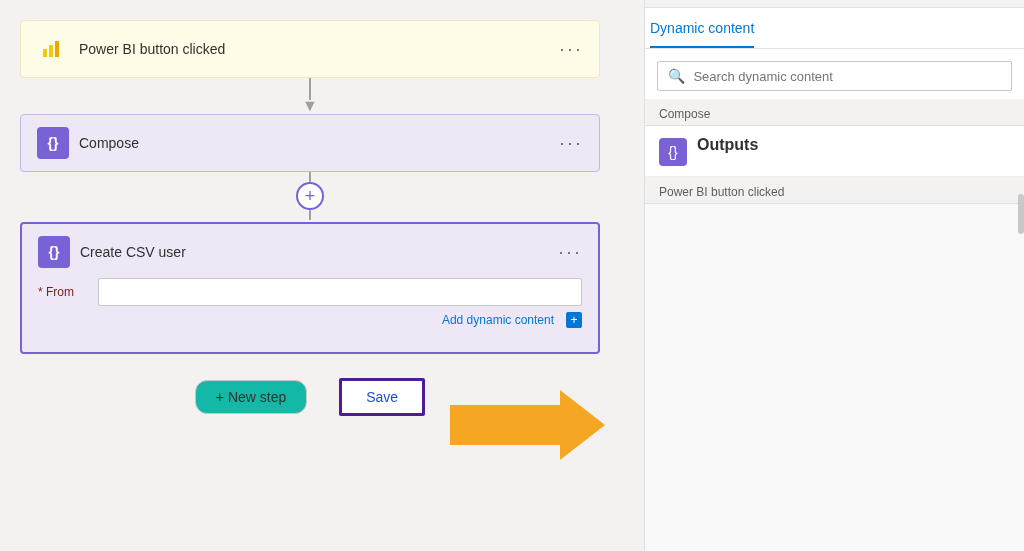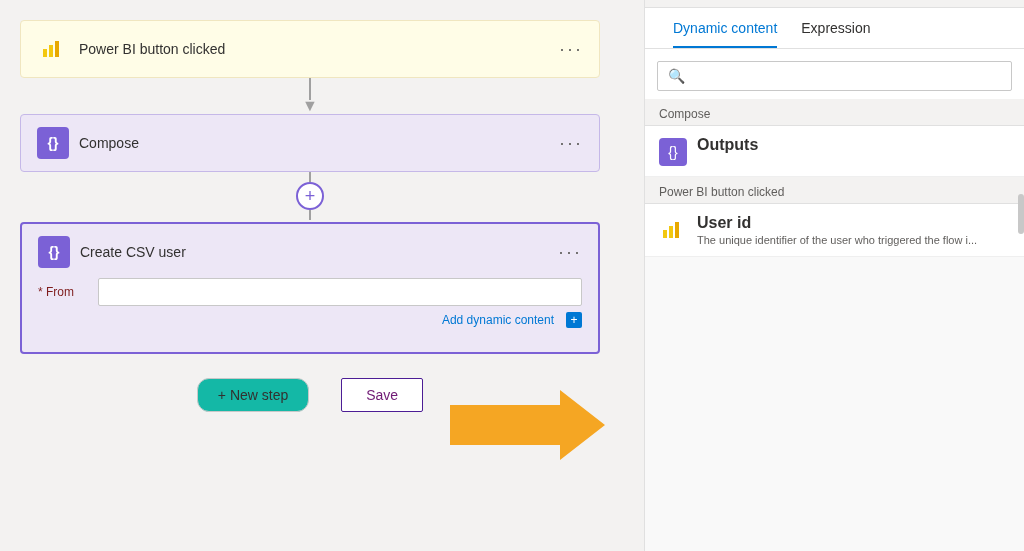--- a/index.html
+++ b/index.html
@@ -239,24 +239,24 @@
       border: 1px solid #c8c8c8;
       background: #14b8a6;
       font-size: 14px;
       color: #323130;
       cursor: pointer;
       border-radius: 12px;
     }
 
     .btn-save {
       padding: 8px 24px;
-      border: 1px solid #4c1d95;
-      background: #fff;
-      font-size: 14px;
-      color: #701a75;
+      border: 3px solid #4c1d95;
+      background: #fff;
+      font-size: 14px;
+      color: #1d4ed8;
       cursor: pointer;
       border-radius: 2px;
       margin-left: 16px;
     }
 
     
     .big-arrow {
       position: absolute;
       left: 450px;
       top: 385px;
@@ -283,21 +283,21 @@
 
     .panel-top-bar {
       height: 8px;
       background: #f3f2f1;
       border-bottom: 1px solid #e0e0e0;
     }
 
     .panel-tabs {
       display: flex;
       border-bottom: 1px solid #e0e0e0;
-      padding: 0 28px;
+      padding: 0 5px;
       gap: 24px;
     }
 
     .panel-tab {
       padding: 12px 0 10px;
       font-size: 14px;
       color: #323130;
       cursor: pointer;
       border-bottom: 2px solid transparent;
       position: relative;
@@ -485,27 +485,25 @@
   </svg>
 </div>
 
 <div class="right-panel">
   <div class="panel-top-bar"></div>
 
   <div class="panel-tabs">
     <div class="panel-tab active">
       <span>Dynamic content</span>
     </div>
-    <div class="panel-tab">
-      <span>Expression</span>
-    </div>
   </div>
 
   <div class="panel-search">
     <span class="panel-search-icon">🔍</span>
+    <input type="text" placeholder="Search dynamic content" style="">
   </div>
 
   <div class="panel-content" style="position:relative;">
 
     <div class="scroll-indicator"></div>
 
     <div class="panel-section-header">
       <span>Compose</span>
     </div>
 
@@ -513,28 +511,15 @@
       <div class="panel-item-icon compose-item">{}</div>
       <div class="panel-item-text">
         <span class="panel-item-title">Outputs</span>
       </div>
     </div>
 
     <div class="panel-section-header">
       <span>Power BI button clicked</span>
     </div>
 
-    <div class="panel-item">
-      <div class="panel-item-icon powerbi-item">
-        <svg width="24" height="24" viewBox="0 0 24 24">
-          <rect x="2" y="12" width="4" height="8" fill="#f2c811"></rect>
-          <rect x="8" y="8" width="4" height="12" fill="#f2c811"></rect>
-          <rect x="14" y="4" width="4" height="16" fill="#e8a800"></rect>
-        </svg>
-      </div>
-      <div class="panel-item-text">
-        <span class="panel-item-title">User id</span>
-        <span class="panel-item-desc">The unique identifier of the user who triggered the flow i...</span>
-      </div>
-    </div>
 
   </div>
 </div>
 
 </body></html>

